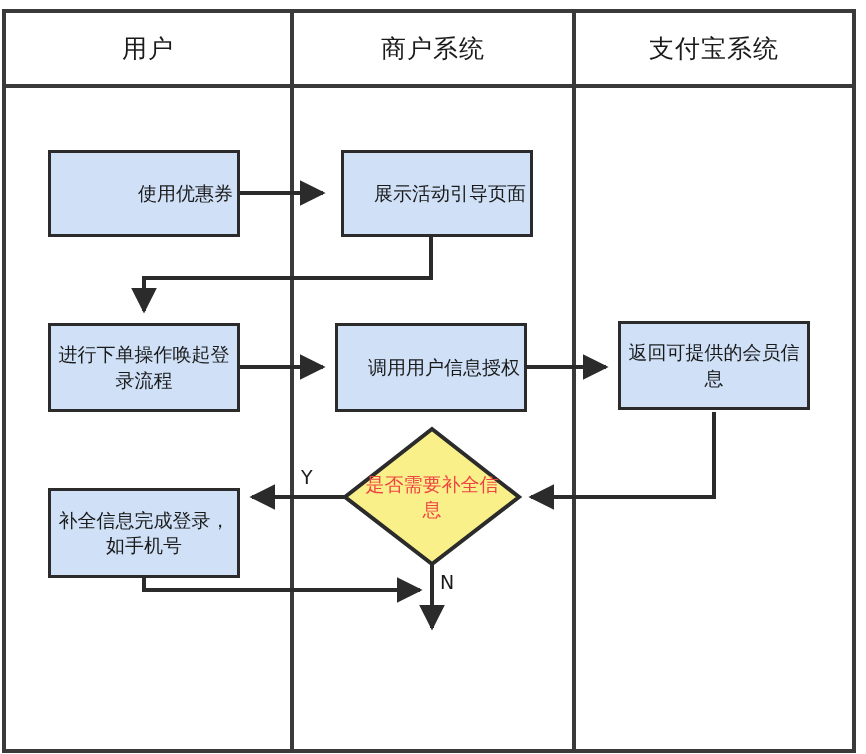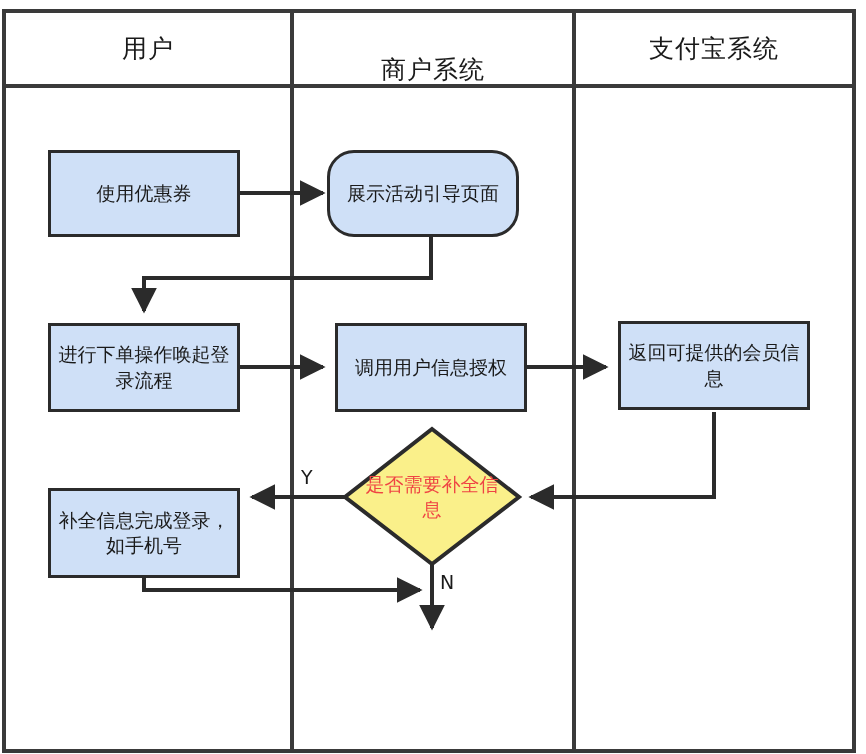--- a/index.html
+++ b/index.html
@@ -36,21 +36,21 @@
     font-size: 25px;
     color: #1a1a1a;
     letter-spacing: 1px;
     white-space: nowrap;
   }
   .node {
     position: absolute;
     box-sizing: border-box;
     display: flex;
     align-items: center;
-    justify-content: center;
+    justify-content: flex-end;
     text-align: center;
     font-size: 19px;
     line-height: 1.32;
     color: #1a1a1a;
     padding: 2px 4px;
   }
   .node.process {
     background: #cfe0f7;
     border: 3px solid #2b2b2b;
   }
@@ -97,32 +97,32 @@
       <path d="M 714 412 L 714 497 L 531 497" marker-end="url(#arrowhead)"></path>
       <path d="M 345 497 L 252 497" marker-end="url(#arrowhead)"></path>
       <path d="M 432 564 L 432 628" marker-end="url(#arrowhead)"></path>
       <path d="M 144 543 L 144 590 L 420 590" marker-end="url(#arrowhead)"></path>
     </g>
   </svg>
 
   <div class="lane-header-label" style="left:4px;  top:11px; width:288px; height:75px;">
     <span>用户</span>
   </div>
-  <div class="lane-header-label" style="left:292px; top:11px; width:282px; height:75px;align-items:flex-end;">
+  <div class="lane-header-label" style="left:292px; top:11px; width:282px; height:75px;">
     <span>商户系统</span>
   </div>
   <div class="lane-header-label" style="left:574px; top:11px; width:280px; height:75px;">
     <span>支付宝系统</span>
   </div>
 
   <div class="node process" style="left:48px;  top:150px; width:192px; height:87px;">
     <span>使用优惠券</span>
   </div>
 
-  <div class="node process" style="left:327px; top:150px; width:192px; height:87px;border-radius:27px;">
+  <div class="node process" style="left:341px; top:150px; width:192px; height:87px;">
     <span>展示活动引导页面</span>
   </div>
 
   <div class="node process" style="left:335px; top:323px; width:192px; height:89px;">
     <span>调用用户信息授权</span>
   </div>
 
   <div class="node process" style="left:48px;  top:323px; width:192px; height:89px;">
     <span>进行下单操作唤起登录流程</span>
   </div>

